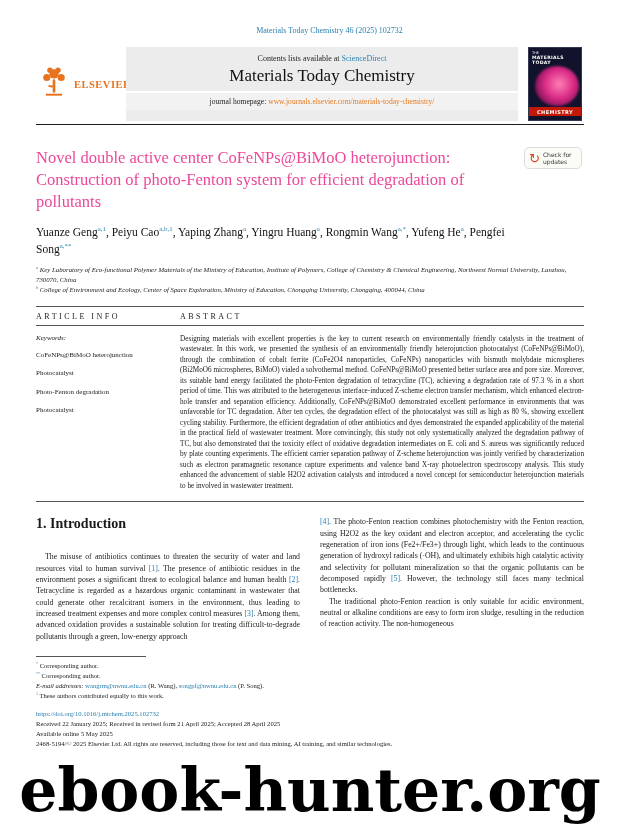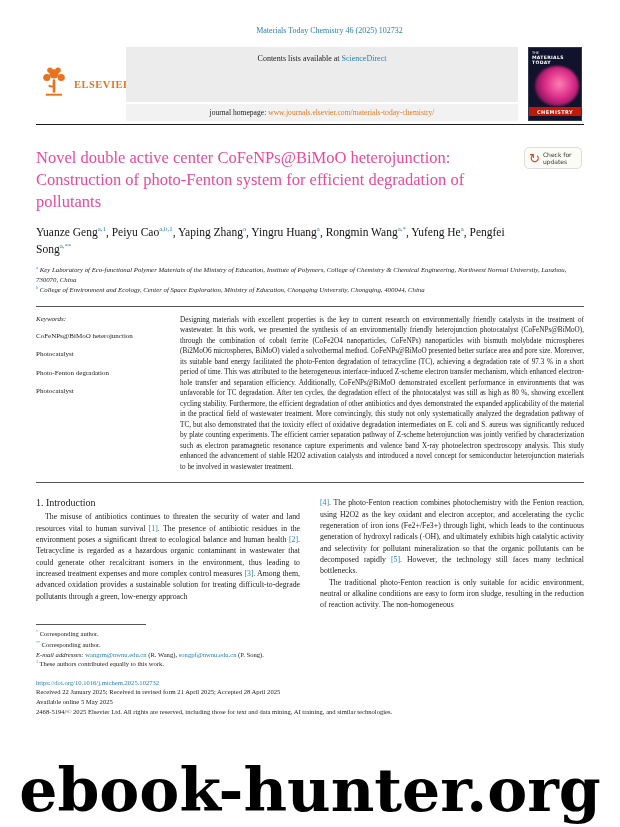--- a/index.html
+++ b/index.html
@@ -19,21 +19,21 @@
   .content{padding:0 36px;}
 
   
   .top-citation{display:block;text-align:center;padding-top:26px;font-size:8px;
     color:var(--link-blue);text-decoration:none;margin-left:39px;}
 
   
   .header{margin-top:12px;display:flex;align-items:stretch;border-bottom:1.5px solid #1a1a1a;padding-bottom:3px;}
   .header-left{width:82px;display:flex;flex-direction:row;align-items:center;justify-content:space-between;gap:2px;}
   .elsevier-word{font-size:10.5px;font-weight:bold;letter-spacing:0.5px;color:var(--elsevier-orange);font-family:"Liberation Serif",serif;}
-  .header-center{flex:1;background:#ececec;margin:0 8px;display:flex;flex-direction:column;align-items:center;justify-content:space-between;padding-top:7px;}
+  .header-center{flex:1;background:#ececec;margin:0 8px;display:flex;flex-direction:column;align-items:center;padding-top:7px;}
   .contents-line{font-size:8px;color:#222;}
   .contents-line a{color:var(--link-blue);text-decoration:none;}
   .journal-title{font-size:17px;font-weight:normal;color:#111;margin:3px 0 5px;}
   .homepage-line{width:100%;border-top:2px solid #fff;background:#f2f2f2;text-align:center;
     font-size:7.6px;padding:4px 2px;color:#222;}
   .homepage-line a{color:var(--link-orange);text-decoration:none;}
   .header-right{width:58px;display:flex;align-items:center;justify-content:center;}
   .cover{width:54px;height:74px;background:var(--cover-navy);position:relative;overflow:hidden;border:1px solid #33364f;}
   .cover-brand{position:absolute;top:3px;left:3px;color:#fff;font-family:"DejaVu Sans",sans-serif;line-height:1.15;}
   .cover-brand .b-top{font-size:3.5px;display:block;}
@@ -62,21 +62,21 @@
   .meta-head,.meta-body{display:grid;grid-template-columns:120px 1fr;column-gap:24px;}
   .meta-head{padding:5px 0 4px;border-bottom:1px solid #555;}
   .meta-heading{font-size:8px;letter-spacing:2.5px;color:#222;}
   .meta-body{padding:8px 0 10px;border-bottom:1px solid #555;}
   .kw-label{font-size:7px;font-style:italic;margin-bottom:2px;}
   .kw-item{font-size:7px;line-height:1.5;margin-top:8px;}
   .abstract-text{font-size:7.2px;line-height:1.46;text-align:justify;color:#1a1a1a;}
 
   
   .body-cols{margin-top:14px;display:grid;grid-template-columns:1fr 1fr;column-gap:20px;}
-  .sec-heading{font-size:10px;font-weight:normal;margin-bottom:3px;}
+  .sec-heading{font-size:14px;font-weight:bold;margin-bottom:19px;}
   .body-par{font-size:7.8px;line-height:1.45;text-align:justify;}
   .body-par.indent{text-indent:9px;}
   .body-par + .body-par{margin-top:0;}
   .ref{color:var(--link-blue);}
 
   
   .footnotes{margin-top:14px;}
   .fn-rule{width:110px;border-top:1px solid #555;margin-bottom:4px;}
   .fn{font-size:6.6px;line-height:1.5;color:#222;}
   .fn a{color:var(--link-blue);text-decoration:none;}
@@ -115,20 +115,21 @@
             </g>
           </svg>
         </span>
         <span class="elsevier-word">ELSEVIER</span>
       </div>
 
       <div class="header-center">
         <div class="contents-line">
           <span>Contents lists available at </span><a href="#">ScienceDirect</a>
         </div>
+        <div class="journal-title">Materials Today Chemistry</div>
         <div class="homepage-line">
           <span>journal homepage: </span><a href="#">www.journals.elsevier.com/materials-today-chemistry/</a>
         </div>
       </div>
 
       <div class="header-right">
         <div class="cover">
           <div class="cover-blob"></div>
           <div class="cover-brand">
             <span class="b-top">THE</span>
@@ -151,20 +152,24 @@
     <div class="authors">
       <span class="author"><span>Yuanze Geng</span><sup>a,1</sup><span>, </span></span><span class="author"><span>Peiyu Cao</span><sup>a,b,1</sup><span>, </span></span><span class="author"><span>Yaping Zhang</span><sup>a</sup><span>, </span></span><span class="author"><span>Yingru Huang</span><sup>a</sup><span>, </span></span><span class="author"><span>Rongmin Wang</span><sup>a,*</sup><span>, </span></span><span class="author"><span>Yufeng He</span><sup>a</sup><span>, </span></span><span class="author"><span>Pengfei Song</span><sup>a,**</sup></span>
     </div>
 
     <div class="affils">
       <div class="affil"><sup>a</sup><span> Key Laboratory of Eco-functional Polymer Materials of the Ministry of Education, Institute of Polymers, College of Chemistry &amp; Chemical Engineering, Northwest Normal University, Lanzhou, 730070, China</span></div>
       <div class="affil"><sup>b</sup><span> College of Environment and Ecology, Center of Space Exploration, Ministry of Education, Chongqing University, Chongqing, 400044, China</span></div>
     </div>
 
     <div class="meta-block">
+      <div class="meta-head">
+        <div class="meta-heading">ARTICLE INFO</div>
+        <div class="meta-heading">ABSTRACT</div>
+      </div>
       <div class="meta-body">
         <div class="kw-col">
           <div class="kw-label">Keywords:</div>
           <div class="kw-item">CoFeNPs@BiMoO heterojunction</div>
           <div class="kw-item">Photocatalyst</div>
           <div class="kw-item">Photo-Fenton degradation</div>
           <div class="kw-item">Photocatalyst</div>
         </div>
         <div class="abstract-text">Designing materials with excellent properties is the key to current research on environmentally friendly catalysts in the treatment of wastewater. In this work, we presented the synthesis of an environmentally friendly heterojunction photocatalyst (CoFeNPs@BiMoO), through the combination of cobalt ferrite (CoFe2O4 nanoparticles, CoFeNPs) nanoparticles with bismuth molybdate microspheres (Bi2MoO6 microspheres, BiMoO) vialed a solvothermal method. CoFeNPs@BiMoO presented better surface area and pore size. Moreover, its suitable band energy facilitated the photo-Fenton degradation of tetracycline (TC), achieving a degradation rate of 97.3 % in a short period of time. This was attributed to the heterogeneous interface-induced Z-scheme electron transfer mechanism, which enhanced electron-hole transfer and separation efficiency. Additionally, CoFeNPs@BiMoO demonstrated excellent performance in environments that was unfavorable for TC degradation. After ten cycles, the degradation effect of the photocatalyst was still as high as 80 %, showing excellent cycling stability. Furthermore, the efficient degradation of other antibiotics and dyes demonstrated the expanded applicability of the material in the practical field of wastewater treatment. More convincingly, this study not only systematically analyzed the degradation pathway of TC, but also demonstrated that the toxicity effect of oxidative degradation intermediates on E. coli and S. aureus was significantly reduced by plate counting experiments. The efficient carrier separation pathway of Z-scheme heterojunction was jointly verified by characterization such as electron paramagnetic resonance capture experiments and valence band X-ray photoelectron spectroscopy analysis. This study enhanced the advancement of stable H2O2 activation catalysts and introduced a novel concept for semiconductor heterojunction materials to be involved in wastewater treatment.</div>
       </div>

